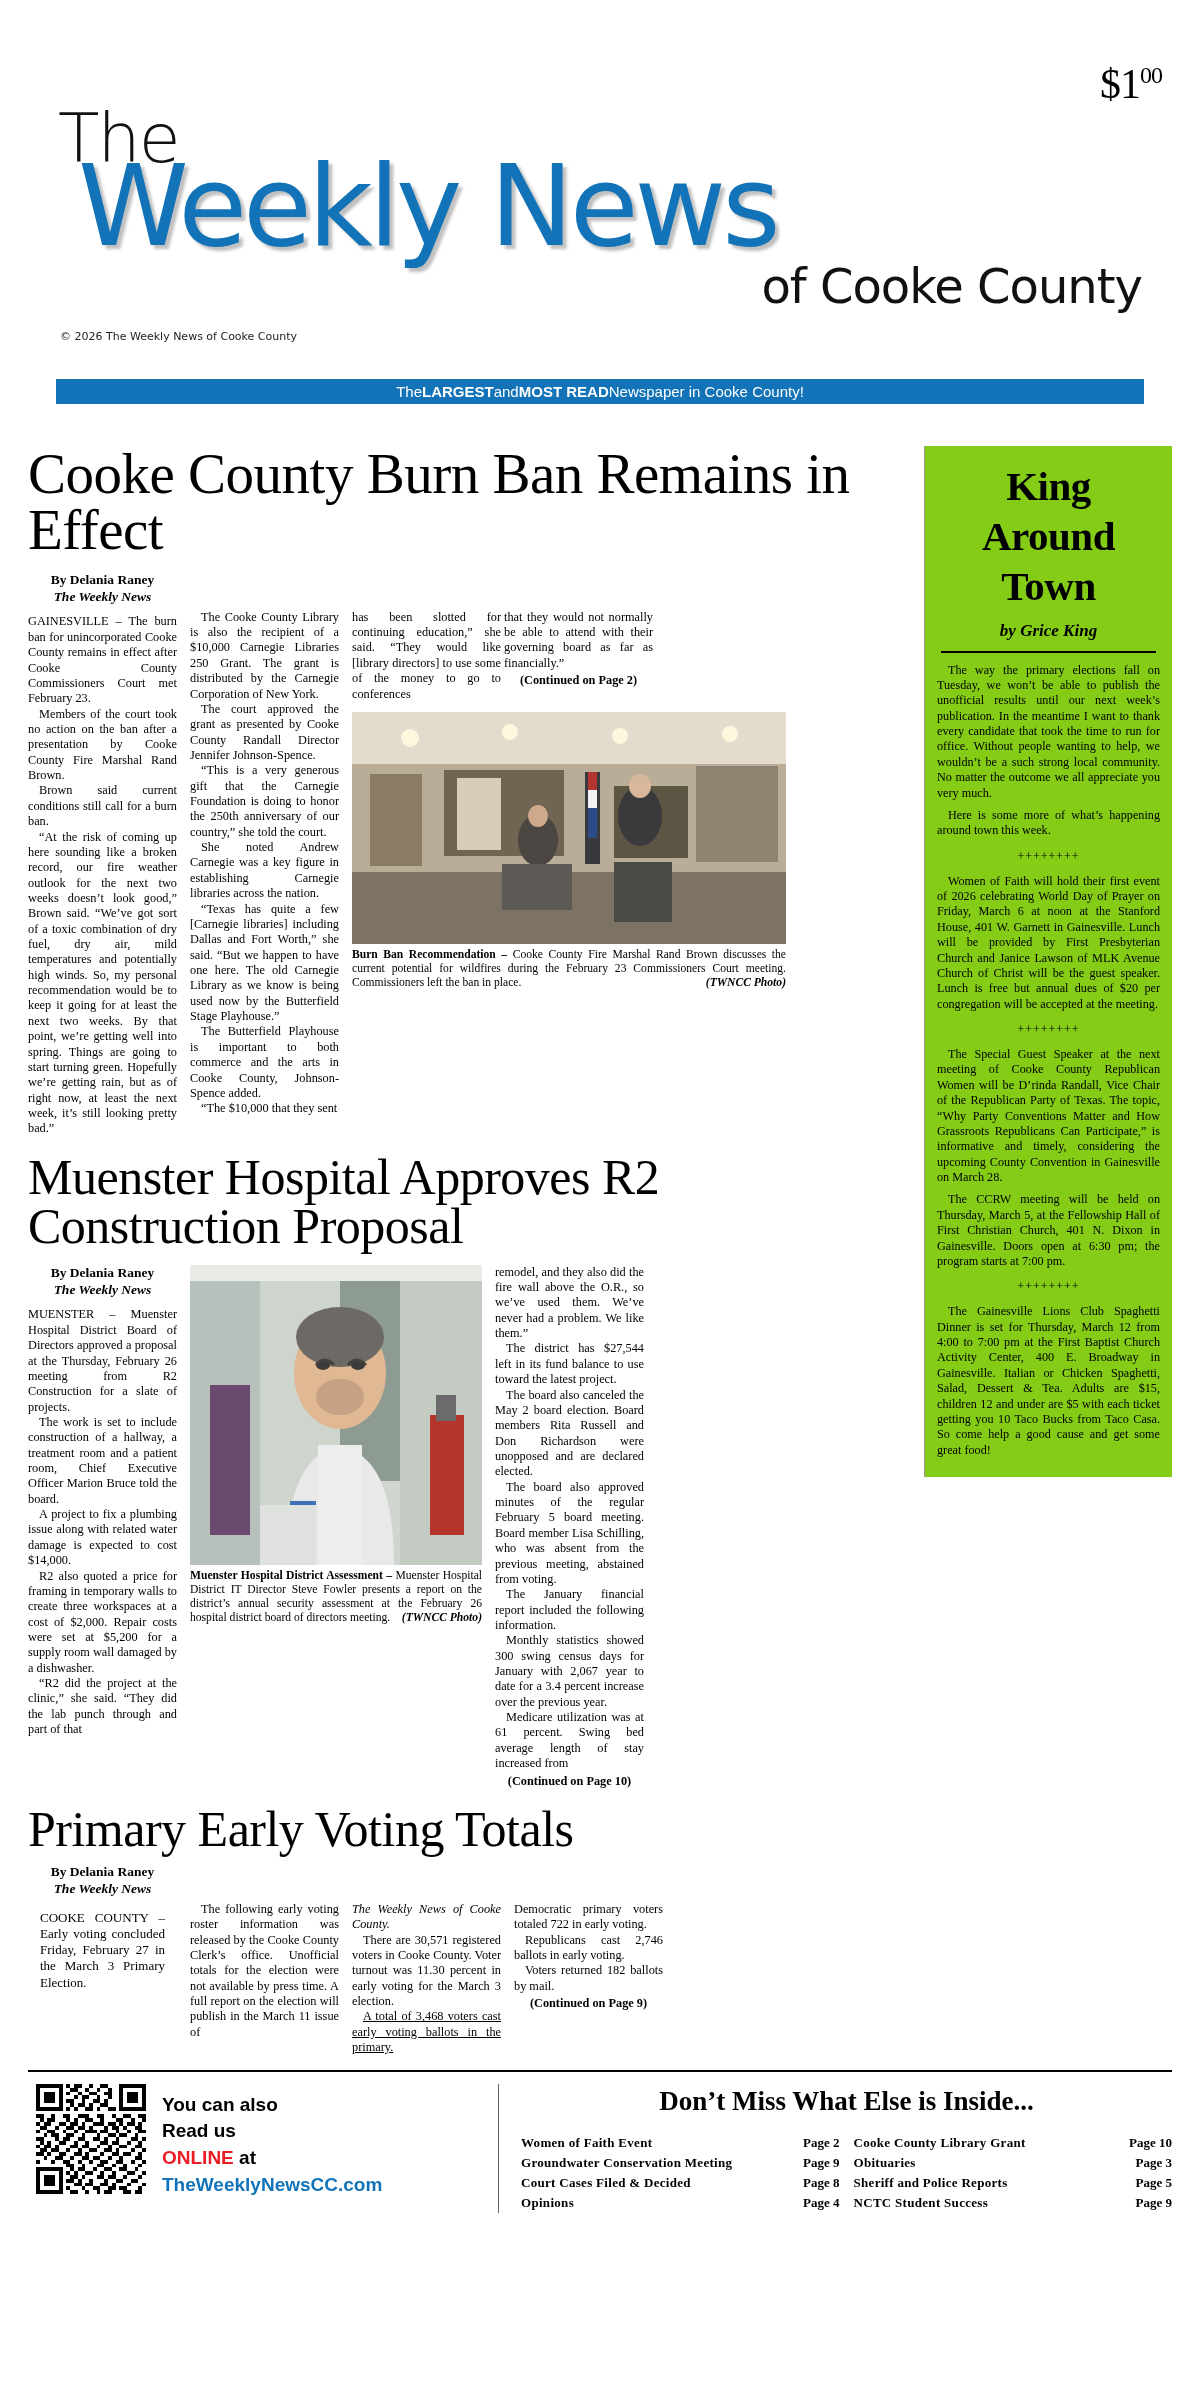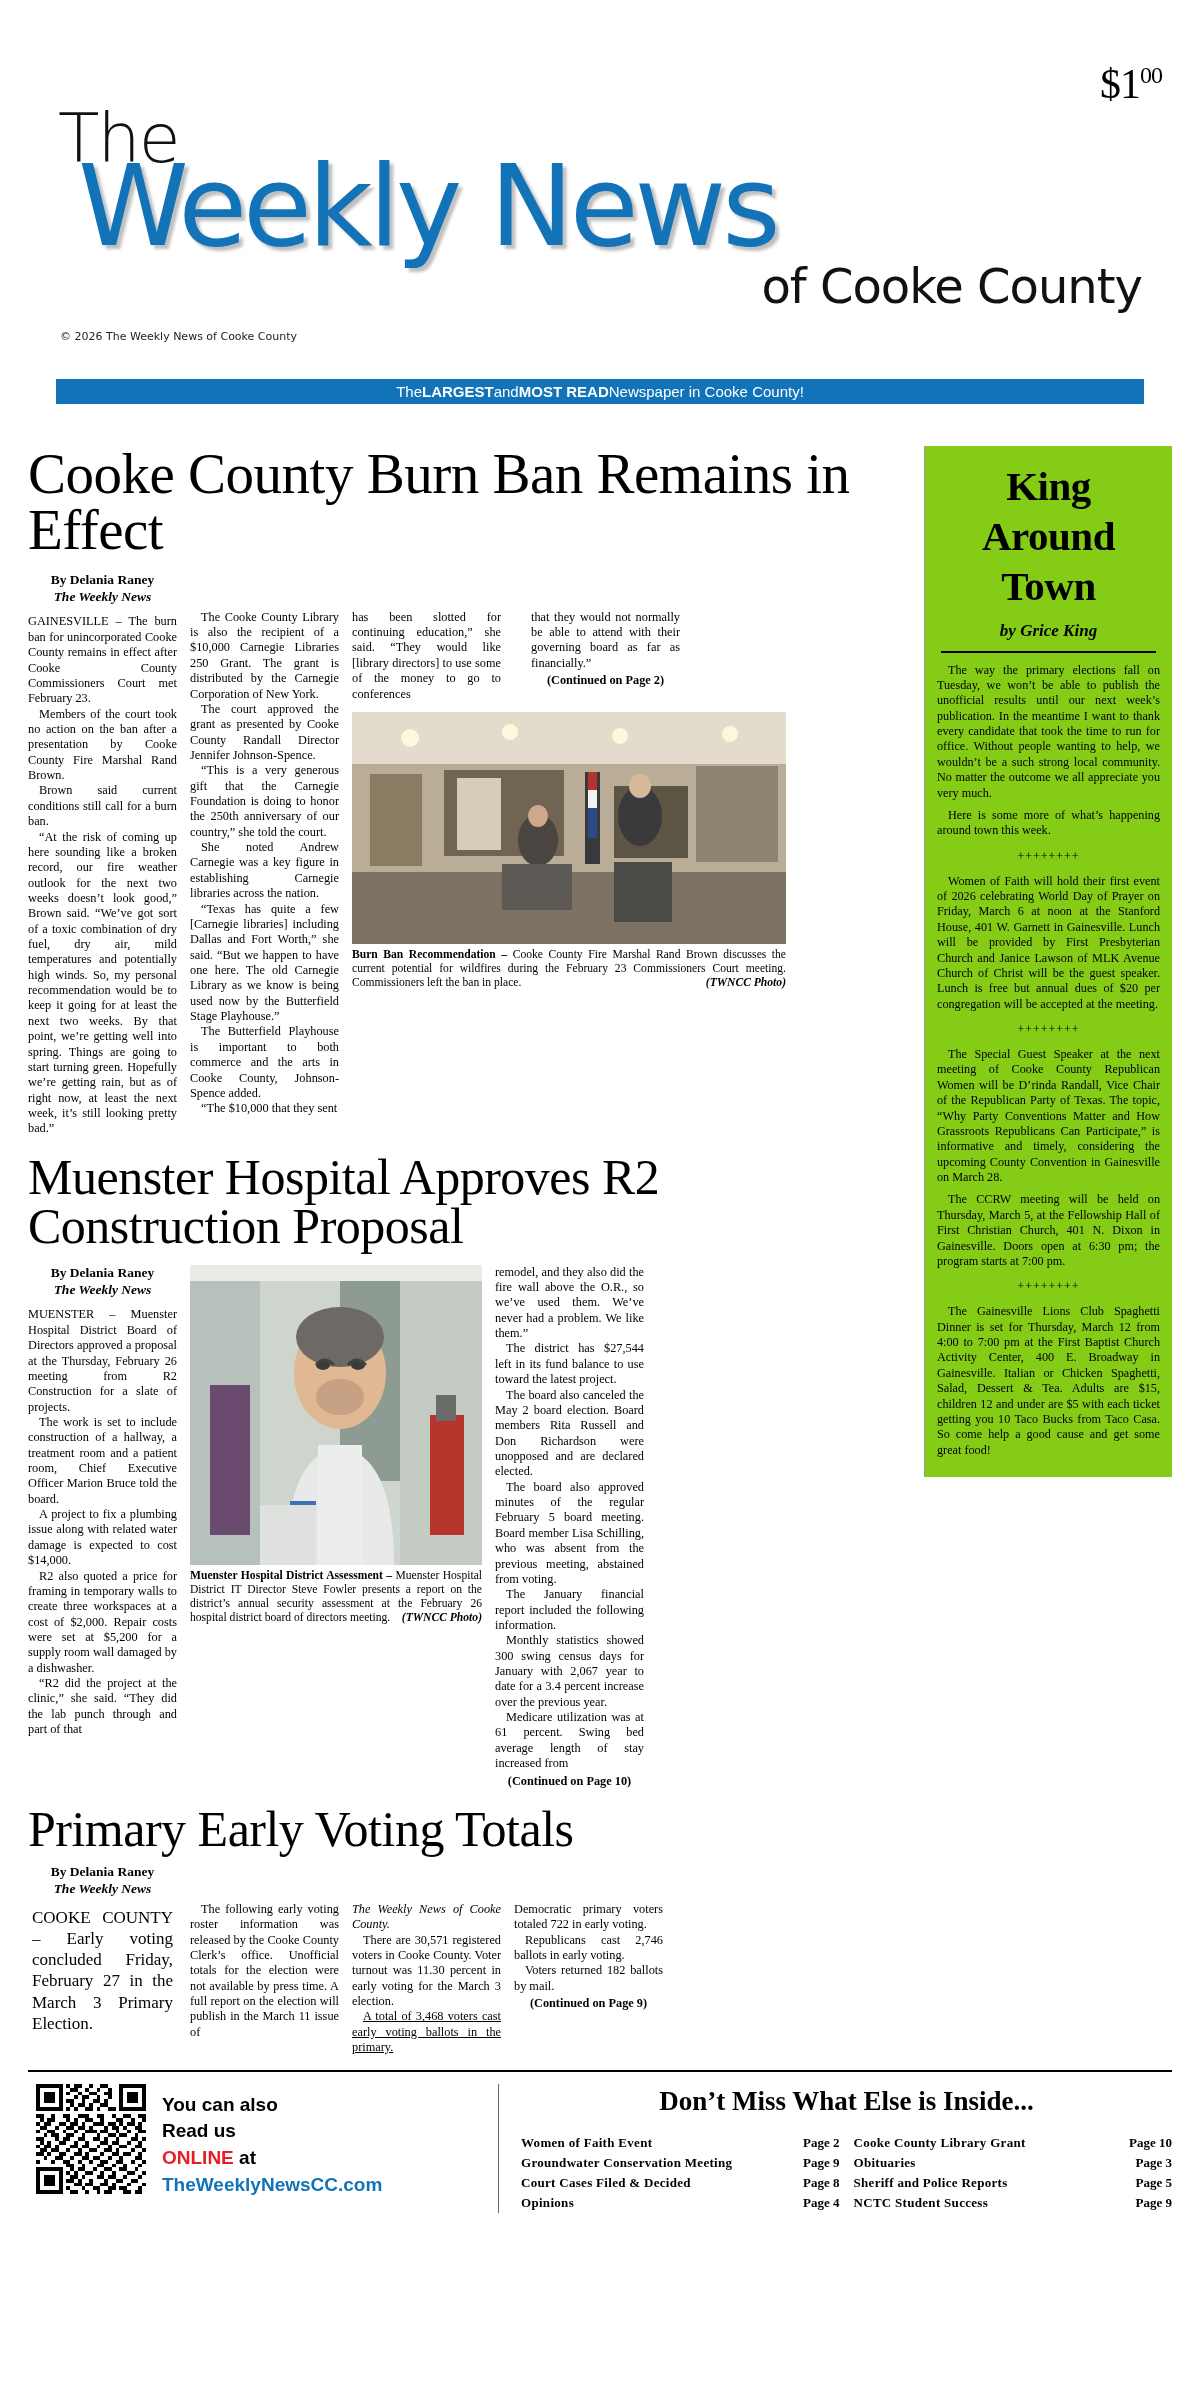--- a/index.html
+++ b/index.html
@@ -229,21 +229,21 @@
             <p style="font-size:12.3px;line-height:1.25;text-align:justify;text-indent:11px;margin:0;hyphens:auto;">The Cooke County Library is also the recipient of a $10,000 Carnegie Libraries 250 Grant. The grant is distributed by the Carnegie Corporation of New York.</p>
             <p style="font-size:12.3px;line-height:1.25;text-align:justify;text-indent:11px;margin:0;hyphens:auto;">The court approved the grant as presented by Cooke County Randall Director Jennifer Johnson-Spence.</p>
             <p style="font-size:12.3px;line-height:1.25;text-align:justify;text-indent:11px;margin:0;hyphens:auto;">“This is a very generous gift that the Carnegie Foundation is doing to honor the 250th anniversary of our country,” she told the court.</p>
             <p style="font-size:12.3px;line-height:1.25;text-align:justify;text-indent:11px;margin:0;hyphens:auto;">She noted Andrew Carnegie was a key figure in establishing Carnegie libraries across the nation.</p>
             <p style="font-size:12.3px;line-height:1.25;text-align:justify;text-indent:11px;margin:0;hyphens:auto;">“Texas has quite a few [Carnegie libraries] including Dallas and Fort Worth,” she said. “But we happen to have one here. The old Carnegie Library as we know is being used now by the Butterfield Stage Playhouse.”</p>
             <p style="font-size:12.3px;line-height:1.25;text-align:justify;text-indent:11px;margin:0;hyphens:auto;">The Butterfield Playhouse is important to both commerce and the arts in Cooke County, Johnson-Spence added.</p>
             <p style="font-size:12.3px;line-height:1.25;text-align:justify;text-indent:11px;margin:0;hyphens:auto;">“The $10,000 that they sent</p>
           </div>
 
           <div style="flex:1;">
-            <div style="display:flex; gap:30px; padding-top:38px;">
+            <div style="display:flex; gap:3px; padding-top:38px;">
               <div style="width:149px;">
                 <p style="font-size:12.3px;line-height:1.25;text-align:justify;text-indent:0;margin:0;hyphens:auto;">has been slotted for continuing education,” she said. “They would like [library directors] to use some of the money to go to conferences</p>
               </div>
               <div style="width:149px;">
                 <p style="font-size:12.3px;line-height:1.25;text-align:justify;text-indent:0;margin:0;hyphens:auto;">that they would not normally be able to attend with their governing board as far as financially.”</p>
                 <p class="contd" style="font-size:12.3px;line-height:1.25;margin:2px 0 0 0;">(Continued on Page 2)</p>
               </div>
             </div>
 
             <div class="photo1-wrap" style="margin-top:10px;">
@@ -346,21 +346,21 @@
 
       <div style="margin-top:8px;">
         <h1 class="headline small" style="margin-bottom:10px;">Primary Early Voting Totals</h1>
 
         <div style="display:flex; gap:13px;">
           <div style="width:149px;">
             <div class="byline">
               <div>By Delania Raney</div>
               <div class="pub">The Weekly News</div>
             </div>
-            <p style="font-size:17px;line-height:1.25;text-align:justify;text-indent:0;margin:4px;hyphens:auto;">COOKE COUNTY – Early voting concluded Friday, February 27 in the March 3 Primary Election.</p>
+            <p style="font-size:13px;line-height:1.25;text-align:justify;text-indent:0;margin:12px;hyphens:auto;">COOKE COUNTY – Early voting concluded Friday, February 27 in the March 3 Primary Election.</p>
           </div>
           <div style="width:149px; padding-top:38px;">
             <p style="font-size:12.3px;line-height:1.25;text-align:justify;text-indent:11px;margin:0;hyphens:auto;">The following early voting roster information was released by the Cooke County Clerk’s office. Unofficial totals for the election were not available by press time. A full report on the election will publish in the March 11 issue of</p>
           </div>
           <div style="width:149px; padding-top:38px;">
             <p style="font-size:12.3px;line-height:1.25;text-align:justify;text-indent:0;margin:0;font-style:italic;hyphens:auto;">The Weekly News of Cooke County.</p>
             <p style="font-size:12.3px;line-height:1.25;text-align:justify;text-indent:11px;margin:0;hyphens:auto;">There are 30,571 registered voters in Cooke County. Voter turnout was 11.30 percent in early voting for the March 3 election.</p>
             <p style="font-size:12.3px;line-height:1.25;text-align:justify;text-indent:11px;margin:0;hyphens:auto;text-decoration:underline;">A total of 3,468 voters cast early voting ballots in the primary.</p>
           </div>
           <div style="width:149px; padding-top:38px;">

